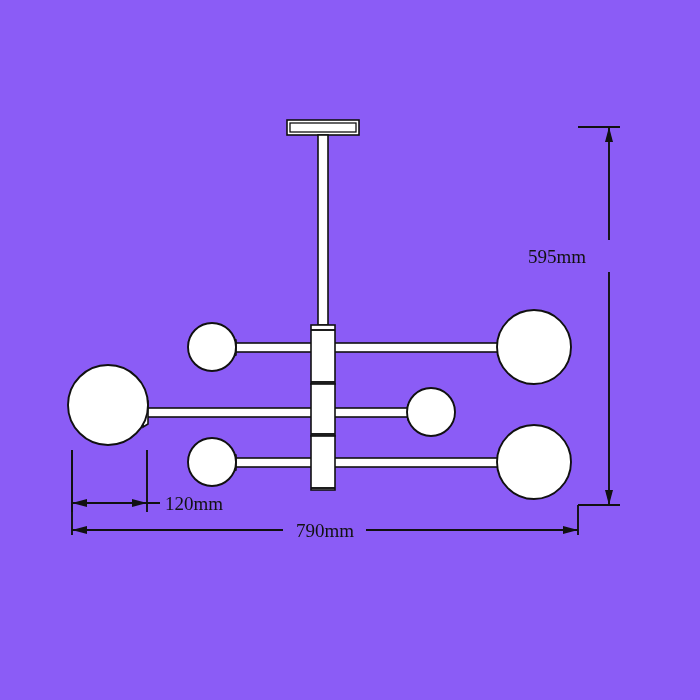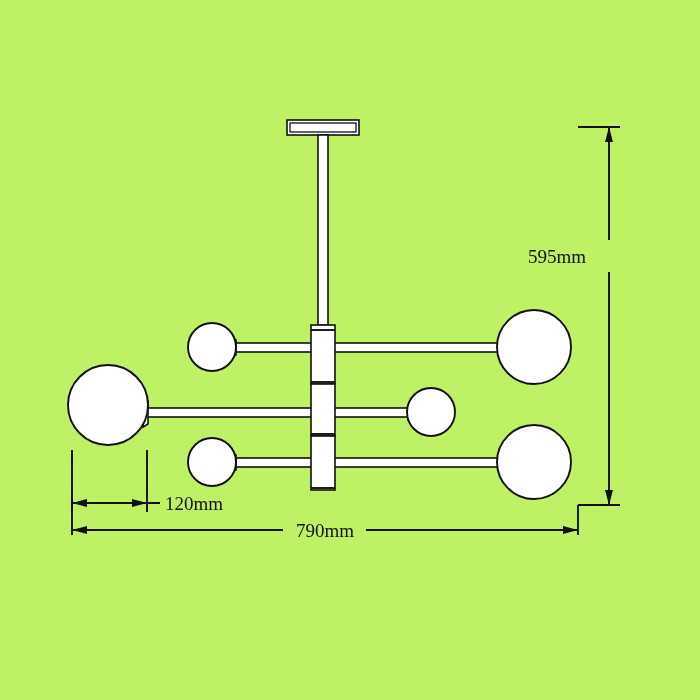--- a/index.html
+++ b/index.html
@@ -11,21 +11,21 @@
   body {
     width: 700px;
     height: 700px;
     font-family: "Liberation Serif", serif;
     overflow: hidden;
   }
   #drawing-root {
     position: relative;
     width: 700px;
     height: 700px;
-    background: #bef264;
+    background: #8b5cf6;
   }
   svg#tech-drawing {
     display: block;
     width: 700px;
     height: 700px;
   }
   .outline {
     fill: #ffffff;
     stroke: #111111;
     stroke-width: 1.6;

